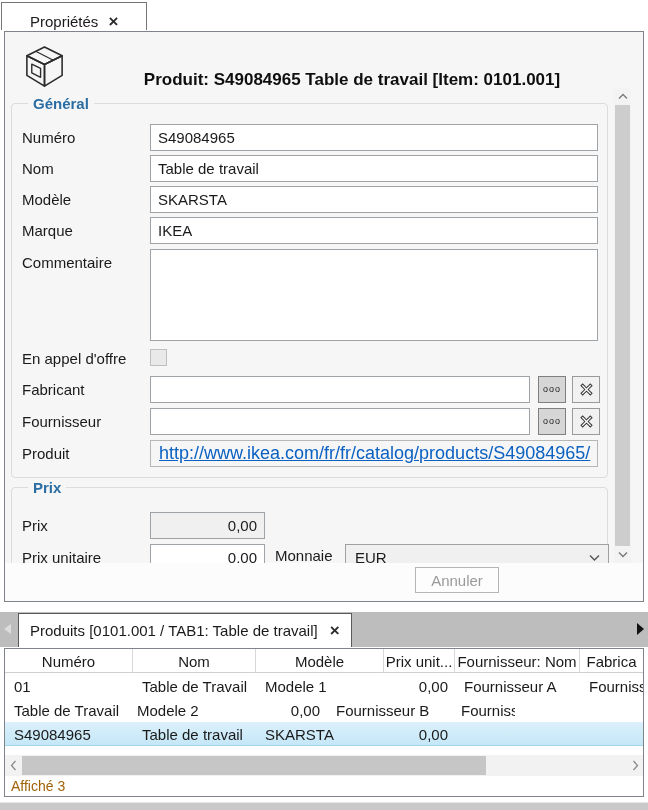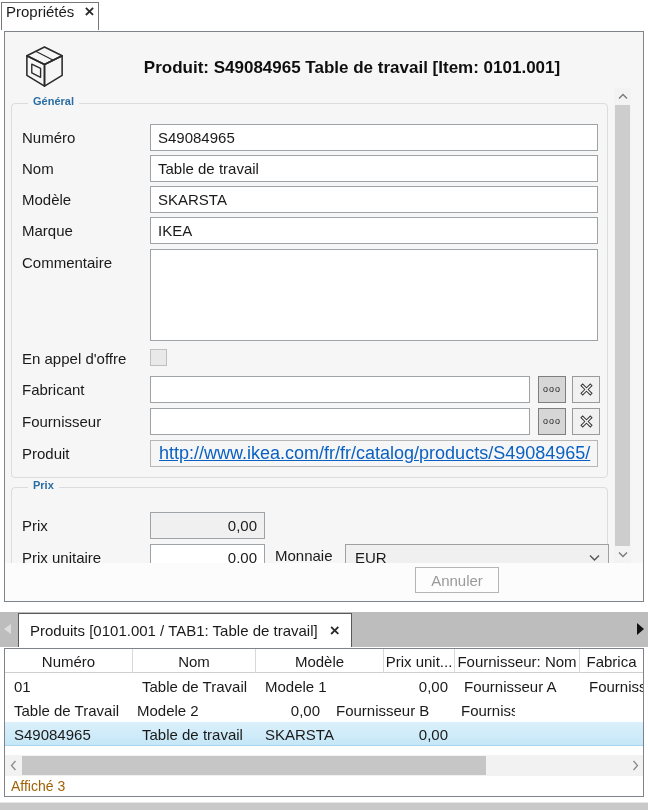--- a/index.html
+++ b/index.html
@@ -2,38 +2,38 @@
 <html><head>
 <meta charset="utf-8">
 <style>
   * { margin:0; padding:0; box-sizing:border-box; }
   body { background:#ffffff; font-family:"Liberation Sans", sans-serif; }
   .app { position:relative; width:648px; height:810px; background:#ffffff; overflow:hidden; font-family:"Liberation Sans", sans-serif; color:#1a1a1a; }
 
   
   .top-tabbar { position:absolute; left:0; top:0; width:648px; height:30px; background:#ffffff; }
   .top-tab { position:absolute; left:1px; top:2px; height:28px; background:#ffffff;
-             border:1px solid #767676; border-bottom:none; display:flex; align-items:flex-start;
-             padding:0 4px; gap:10px; font-size:15px; color:#1a1a1a; }
+             border:1px solid #767676; border-bottom:none; display:flex; align-items:flex-end;
+             padding:0 28px; gap:10px; font-size:15px; color:#1a1a1a; }
   .tab-close { font-size:17px; font-weight:bold; color:#2b2b2b; line-height:1; cursor:default; }
 
   
   .props-panel { position:absolute; left:4px; top:31px; width:640px; height:571px;
                  border:1px solid #7f848a; background:#f6f6f7; }
   .box-icon { position:absolute; left:16px; top:11px; width:47px; height:49px; }
-  .panel-title { position:absolute; left:70px; right:14px; top:26px; text-align:center;
+  .panel-title { position:absolute; left:70px; right:14px; top:38px; text-align:center;
                  font-size:17px; font-weight:bold; color:#0f0f0f; white-space:nowrap; overflow:hidden; }
 
   .scrollarea { position:absolute; left:0; top:56px; width:606px; height:475px; overflow:hidden; }
 
   .groupbox { position:absolute; border:1px solid #dcdcdc; border-radius:4px; background:transparent; }
   .gb-general { left:6px; top:15px; width:597px; height:375px; }
   .gb-prix { left:6px; top:399px; width:597px; height:140px; }
   .gb-legend { position:absolute; top:-9px; left:16px; background:#f6f6f7; padding:0 5px;
-               font-size:11px; font-weight:bold; }
+               font-size:15px; font-weight:bold; }
 
   .fld-label { position:absolute; left:10px; width:126px; font-size:15px; color:#1a1a1a; white-space:nowrap; }
   .fld-input { position:absolute; left:138px; height:27px; border:1px solid #9ea3a8; background:#ffffff;
                font-family:"Liberation Sans", sans-serif; font-size:15px; color:#1a1a1a; padding:0 7px; outline:none; }
   .w-full { width:448px; }
   .w-short { width:380px; }
   .fld-textarea { position:absolute; left:138px; width:448px; height:92px; border:1px solid #9ea3a8;
                   background:#ffffff; resize:none; font-family:"Liberation Sans", sans-serif; font-size:15px; outline:none; }
   .checkbox-dis { position:absolute; left:138px; width:17px; height:17px; background:#e9e9e9; border:1px solid #bfbfbf; }
   .browse-btn { position:absolute; width:28px; height:27px; background:#d6d6d6; border:1px solid #7f7f7f;

